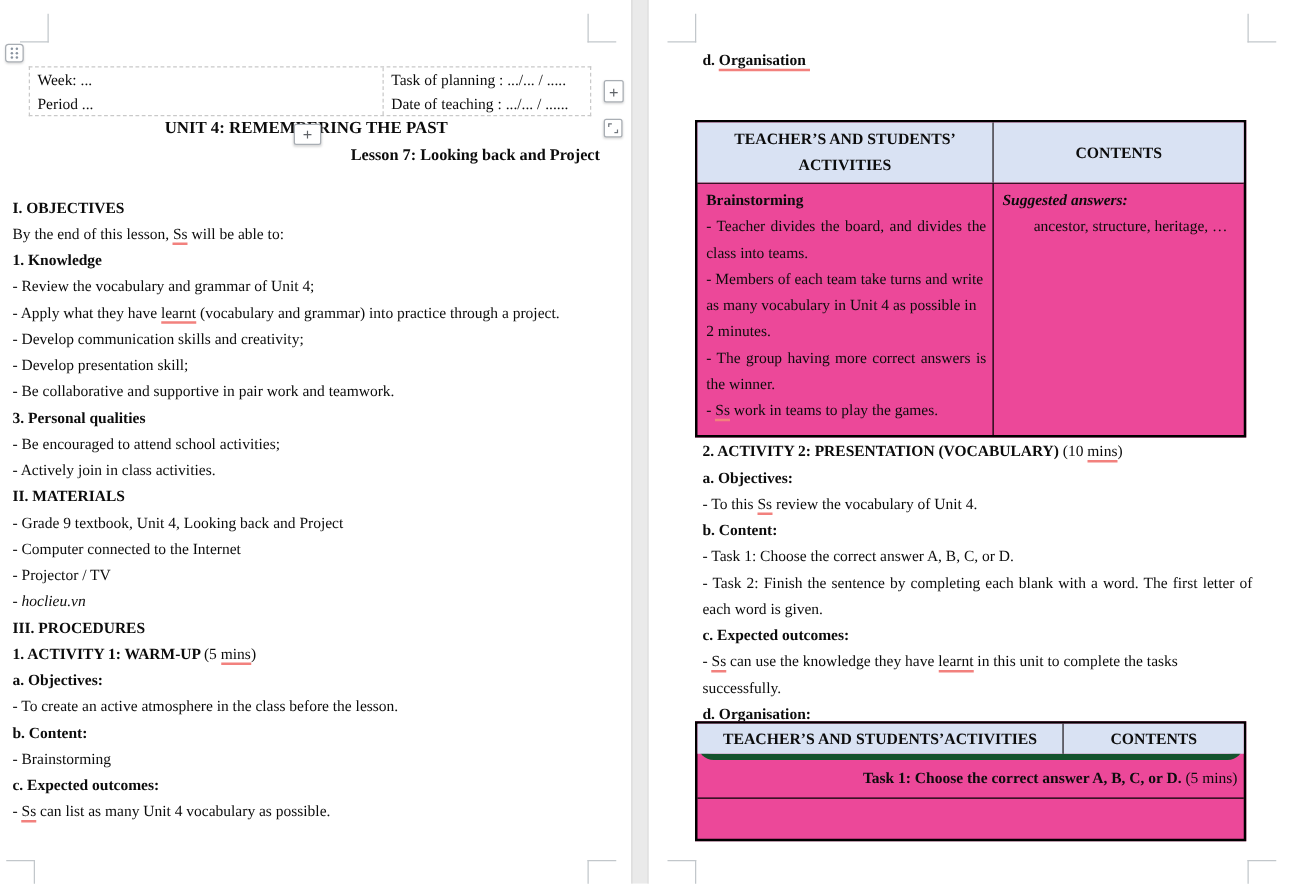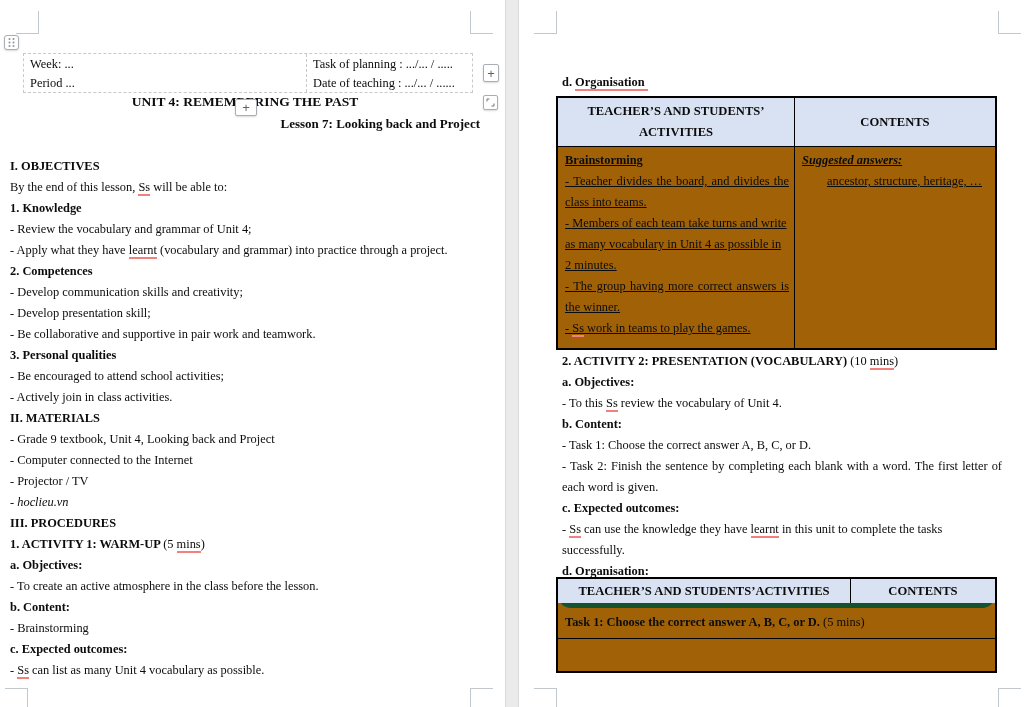--- a/index.html
+++ b/index.html
@@ -30,41 +30,41 @@
   .info .cell.l{width:282px;}
   .info .cell.r{flex:1;border-left:1px dashed #c9c9c9;}
   .info .para{line-height:19px;min-height:19px;}
   
   .doctitle{position:absolute;left:10px;top:94px;width:470px;text-align:center;
             font-weight:bold;font-size:13.5px;}
   .docsubtitle{position:absolute;left:10px;top:116px;width:470px;text-align:right;
                font-weight:bold;font-size:13px;}
   #p1body{position:absolute;left:10px;top:156px;width:447px;}
   
-  #orghead1{position:absolute;left:43px;top:72px;width:440px;}
+  #orghead1{position:absolute;left:43px;top:38px;width:440px;}
   #p2mid{position:absolute;left:43px;top:351px;width:440px;}
-  .dtable{position:absolute;box-sizing:border-box;border:2px solid #000;background:#a16207;}
+  .dtable{position:absolute;box-sizing:border-box;border:2px solid #000;background:#ec4899;}
   #t1{left:37px;top:96px;width:441px;height:254px;}
   #t2{left:37px;top:577px;width:441px;height:96px;}
   .drow{display:flex;box-sizing:border-box;}
   .dcell{box-sizing:border-box;overflow:hidden;}
   .hcell{background:#d9e2f3;font-weight:bold;text-align:center;
          display:flex;flex-direction:column;justify-content:center;font-size:12.6px;}
   .hcell .para{line-height:21px;}
   #t1 .hrow{height:49px;border-bottom:1px solid #000;}
   #t1 .brow{height:201px;}
   #t1 .cl{width:237px;border-right:1px solid #000;}
   #t1 .cr{flex:1;}
-  #t1 .brow .dcell{padding:3px 5px 0 7px;text-decoration:underline;}
+  #t1 .brow .dcell{padding:3px 5px 0 7px;}
   #t2 .hrow{height:29px;border-bottom:5px solid #14532d;border-radius:13px;}
   #t2 .r2{height:31px;border-bottom:1px solid #000;}
   #t2 .r3{height:31px;}
   #t2 .cl{width:293px;border-right:1px solid #000;}
   #t2 .cr{flex:1;}
-  #t2 .r2 .dcell{flex:1;padding:4px 5px 0 7px;}
+  #t2 .r2 .dcell{flex:1;padding:4px 5px 0 7px;text-align:right;}
   #t2 .r3 .dcell{padding:3px 5px 0 7px;}
   
   .ebtn{position:absolute;box-sizing:border-box;background:#fff;border:1px solid #a9aeb4;
         border-radius:2px;display:flex;align-items:center;justify-content:center;
         font-family:"Liberation Sans",sans-serif;color:#5f6368;cursor:pointer;
         box-shadow:0 1px 2px rgba(0,0,0,0.15);padding:0;}
   #tblhandle{left:4px;top:35px;width:15px;height:15px;border-radius:3px;}
   #addcol{left:483px;top:64px;width:16px;height:18px;font-size:13px;}
   #tblresize{left:483px;top:95px;width:15px;height:15px;}
   #addrow{left:235px;top:99px;width:22px;height:17px;font-size:13px;}
@@ -93,21 +93,20 @@
 
     <div class="doctitle">UNIT 4: REMEMBERING THE PAST</div>
     <div class="docsubtitle">Lesson 7: Looking back and Project</div>
 
     <div id="p1body">
         <div class="para"><span class="b">I. OBJECTIVES</span></div>
         <div class="para"><span>By the end of this lesson, </span><span class="sp">Ss</span><span> will be able to:</span></div>
         <div class="para"><span class="b">1. Knowledge</span></div>
         <div class="para"><span>- Review the vocabulary and grammar of Unit 4;</span></div>
         <div class="para"><span>- Apply what they have </span><span class="sp">learnt</span><span> (vocabulary and grammar) into practice through a project.</span></div>
-        <div class="para"><span class="b">2. Competences</span></div>
         <div class="para"><span>- Develop communication skills and creativity;</span></div>
         <div class="para"><span>- Develop presentation skill;</span></div>
         <div class="para"><span>- Be collaborative and supportive in pair work and teamwork.</span></div>
         <div class="para"><span class="b">3. Personal qualities</span></div>
         <div class="para"><span>- Be encouraged to attend school activities;</span></div>
         <div class="para"><span>- Actively join in class activities.</span></div>
         <div class="para"><span class="b">II. MATERIALS</span></div>
         <div class="para"><span>- Grade 9 textbook, Unit 4, Looking back and Project</span></div>
         <div class="para"><span>- Computer connected to the Internet</span></div>
         <div class="para"><span>- Projector / TV</span></div>

